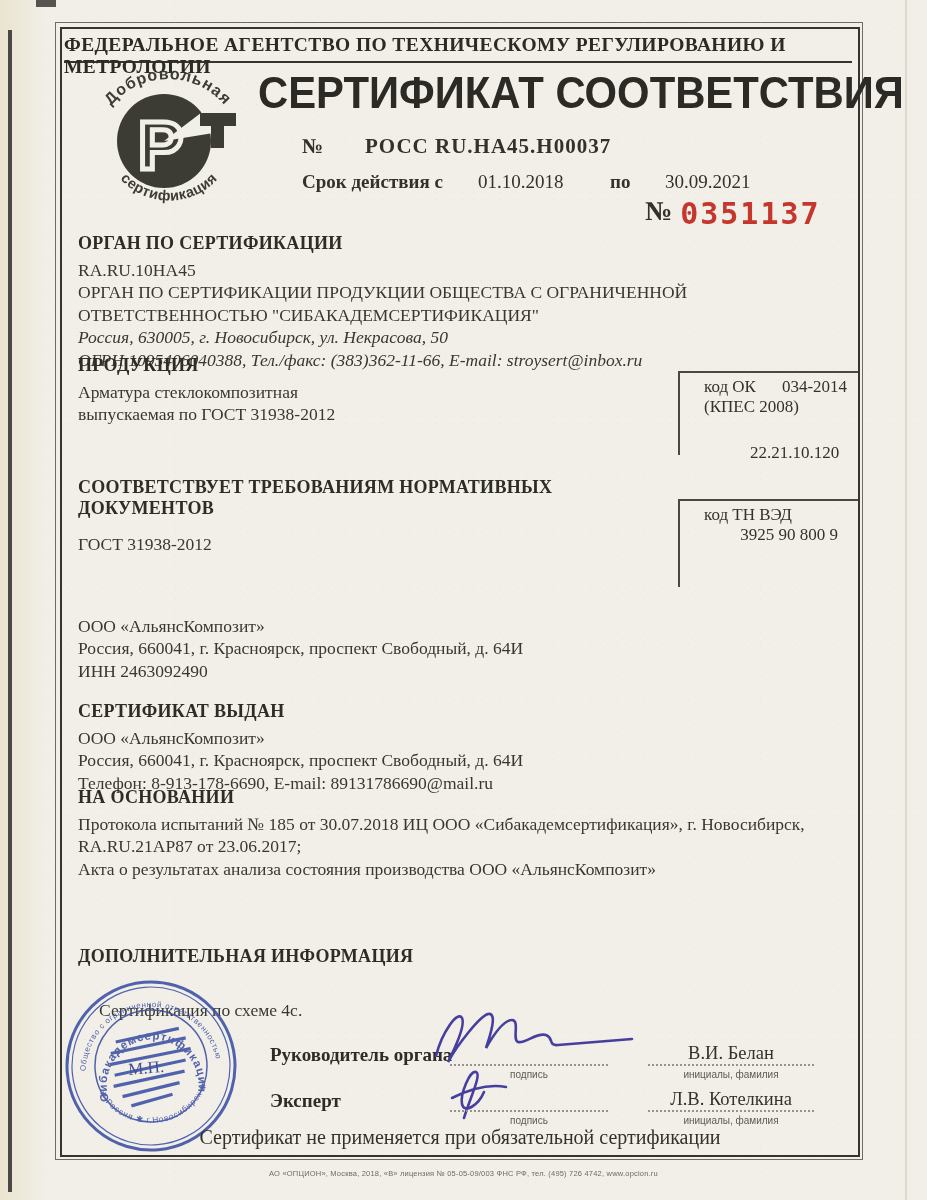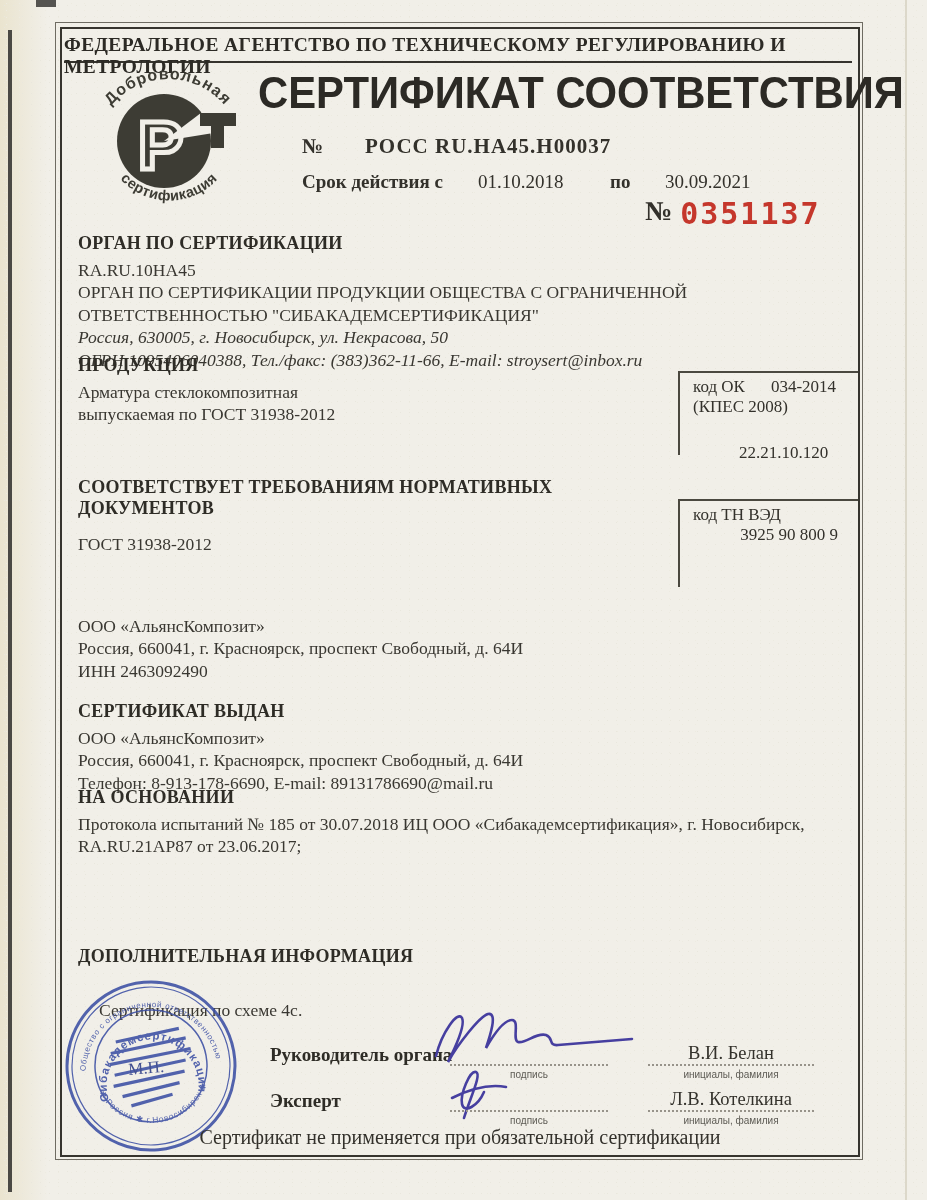--- a/index.html
+++ b/index.html
@@ -41,21 +41,21 @@
   .blank-no .sign { font-size:27px; font-weight:bold; color:#33312b; vertical-align:top; }
   .blank-no .digits { font-family:"DejaVu Sans Mono", monospace; font-weight:bold;
     font-size:30px; letter-spacing:2px; color:#c5372c; margin-left:8px; }
 
   .sec { position:absolute; left:78px; width:778px; }
   .sec-h { font-weight:bold; font-size:18px; letter-spacing:.3px; color:#2e2c26; margin:0 0 5px 0; }
   .ln { font-size:17.5px; line-height:22.4px; }
   .it { font-style:italic; }
 
   .code-box { position:absolute; left:678px; width:180px; border-top:2px solid #4a483f; border-left:2px solid #4a483f;
-    font-size:17px; color:#33312b; padding:4px 0 0 13px; box-sizing:border-box; }
+    font-size:17px; color:#33312b; padding:4px 0 0 24px; box-sizing:border-box; }
   .code-box .row1 .v { margin-left:26px; }
   .code-box .codeval { margin-top:26px; margin-left:46px; }
   .code-box2-val { text-align:right; padding-right:20px; }
 
   .addinfo-line { position:absolute; left:78px; top:1000px; font-size:17.5px;margin-left:21px; }
 
   .role { position:absolute; font-weight:bold; font-size:19px; color:#2e2c26; }
   .sig-line { position:absolute; border-bottom:2px dotted #97938a; }
   .sig-sub { position:absolute; text-align:center; font-size:10px; color:#5d5b54; font-family:"Liberation Sans", sans-serif; }
   .sig-name { position:absolute; text-align:center; font-size:18.5px; color:#33312b; }
@@ -163,20 +163,21 @@
     <div class="sec-h">СЕРТИФИКАТ ВЫДАН</div>
     <div class="ln">ООО «АльянсКомпозит»</div>
     <div class="ln">Россия, 660041, г. Красноярск, проспект Свободный, д. 64И</div>
     <div class="ln">Телефон: 8-913-178-6690, E-mail: 89131786690@mail.ru</div>
   </div>
 
   <div class="sec" style="top:787px">
     <div class="sec-h">НА ОСНОВАНИИ</div>
     <div class="ln" style="margin-top:3px">Протокола испытаний № 185 от 30.07.2018 ИЦ ООО «Сибакадемсертификация», г. Новосибирск,</div>
     <div class="ln">RA.RU.21АР87 от 23.06.2017;</div>
+    <div class="ln">Акта о результатах анализа состояния производства ООО «АльянсКомпозит»</div>
   </div>
 
   <div class="sec" style="top:946px">
     <div class="sec-h">ДОПОЛНИТЕЛЬНАЯ ИНФОРМАЦИЯ</div>
   </div>
   <div class="addinfo-line">Сертификация по схеме 4с.</div>
 
   <svg class="stamp-svg" width="178" height="178" viewBox="0 0 178 178">
     <defs>
       <path id="stTop" d="M 23,96 A 66,66 0 0 1 155,96"></path>
@@ -223,14 +224,15 @@
   <svg class="sig2-svg" width="96" height="52" viewBox="0 0 96 52">
     <path d="M34,50 C40,30 52,6 46,4 C40,2 30,26 32,36 C34,46 48,38 54,24 M22,30 C40,21 60,16 76,19" fill="none" stroke="#463fa0" stroke-width="2.6" stroke-linecap="round"></path>
   </svg>
   <div class="sig-line" style="left:450px; top:1086px; width:158px; height:24px"></div>
   <div class="sig-sub" style="left:450px; top:1115px; width:158px">подпись</div>
   <div class="sig-name" style="left:652px; top:1089px; width:158px">Л.В. Котелкина</div>
   <div class="sig-line" style="left:648px; top:1086px; width:166px; height:24px"></div>
   <div class="sig-sub" style="left:648px; top:1115px; width:166px">инициалы, фамилия</div>
 
   <div class="bottom-note">Сертификат не применяется при обязательной сертификации</div>
+  <div class="print-info">АО «ОПЦИОН», Москва, 2018, «В»      лицензия № 05-05-09/003 ФНС РФ,  тел. (495) 726 4742, www.opcion.ru</div>
 
 </div>
 
 </body></html>

